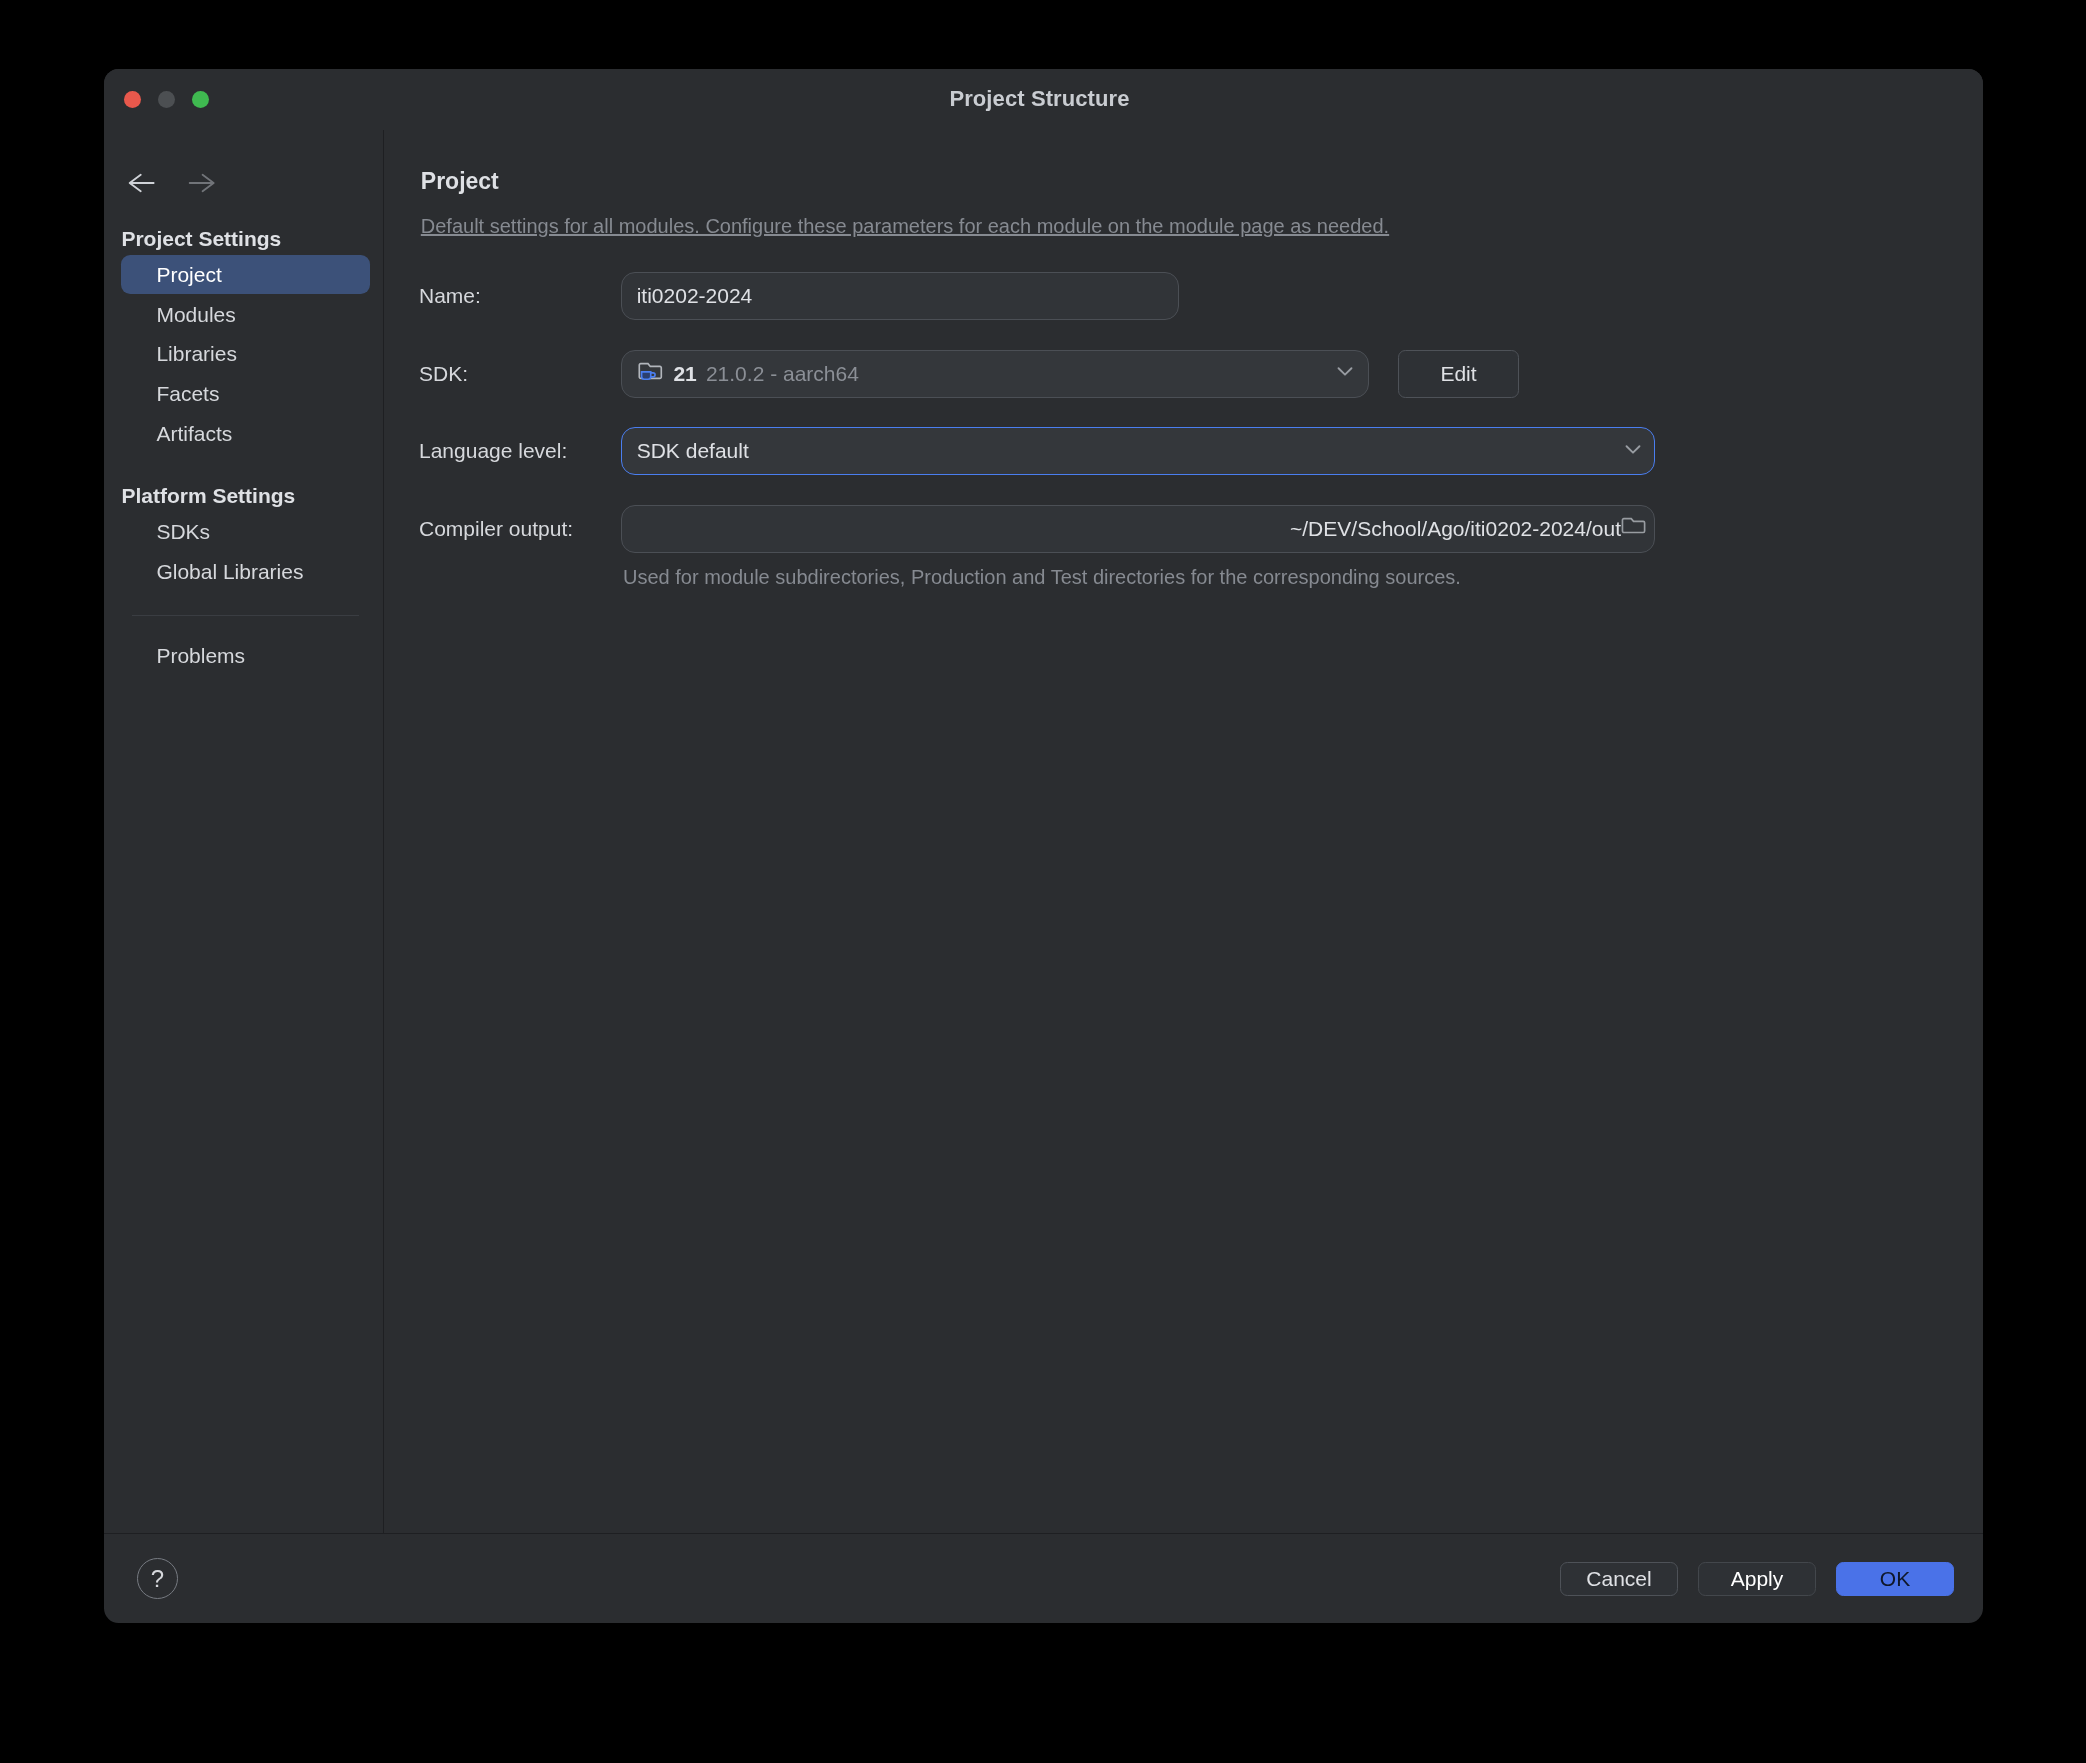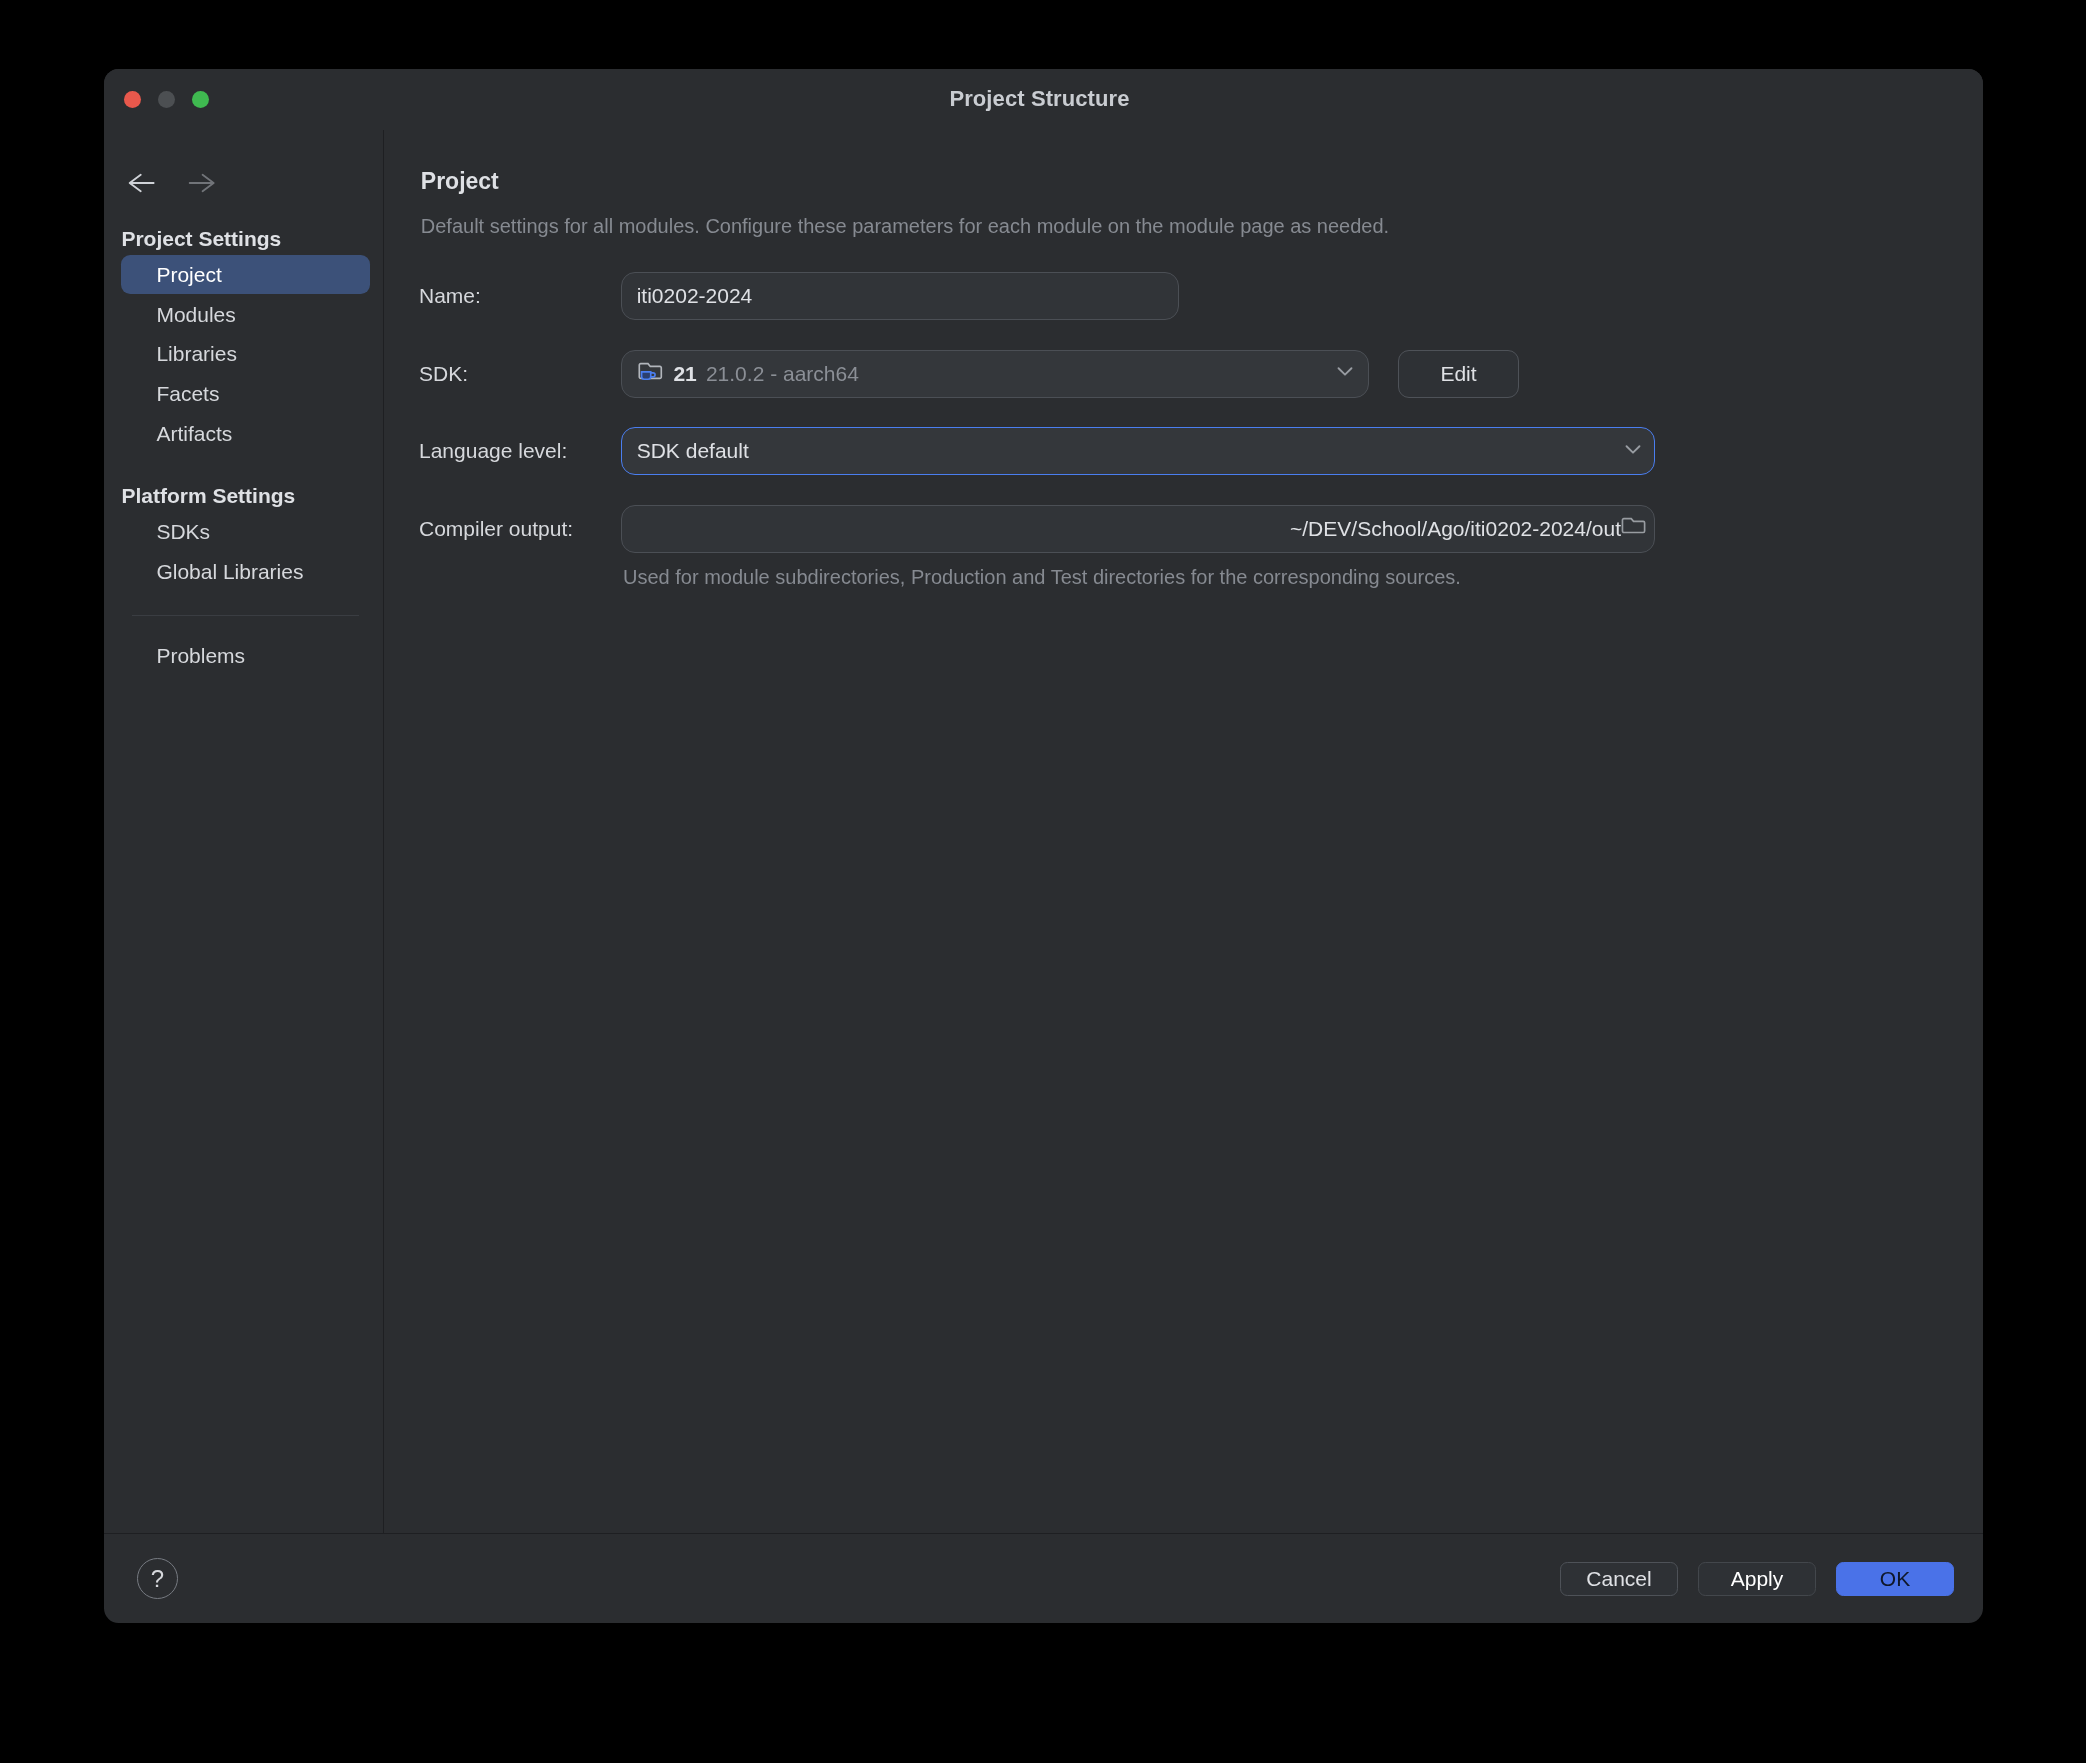--- a/index.html
+++ b/index.html
@@ -129,20 +129,21 @@
   .content-title {
     font-size: 23px;
     font-weight: bold;
     color: #dfe1e5;
     margin: 0 0 0 1.8px;
   }
   .content-sub {
     margin: 20px 0 0 1.8px;
     font-size: 20px;
     color: #868a91;
+    text-decoration: underline;
   }
 
   .form {
     margin-top: 33px;
   }
   .form-row {
     display: flex;
     align-items: center;
     margin-bottom: 27.5px;
     min-height: 50px;
@@ -187,21 +188,21 @@
     border: 0.9px solid #4e5258;
     border-radius: 7.3px;
     color: #dfe1e5;
     font-size: 21px;
     font-family: "Liberation Sans", sans-serif;
     display: inline-flex;
     align-items: center;
     justify-content: center;
     cursor: default;
   }
-  .btn.edit { margin-left: 29px; border-radius: 11px; }
+  .btn.edit { margin-left: 29px; }
 
   .helper {
     margin: -14.7px 0 0 204px;
     font-size: 20px;
     color: #868a91;
   }
 
   
   .footer {
     position: absolute;

